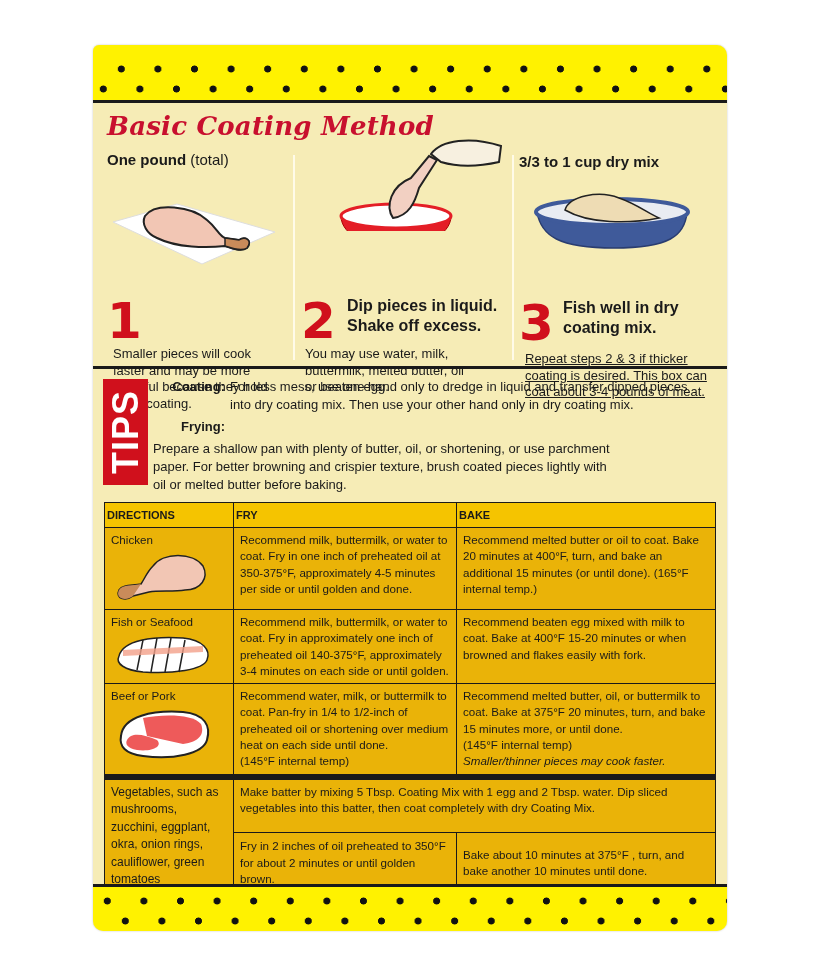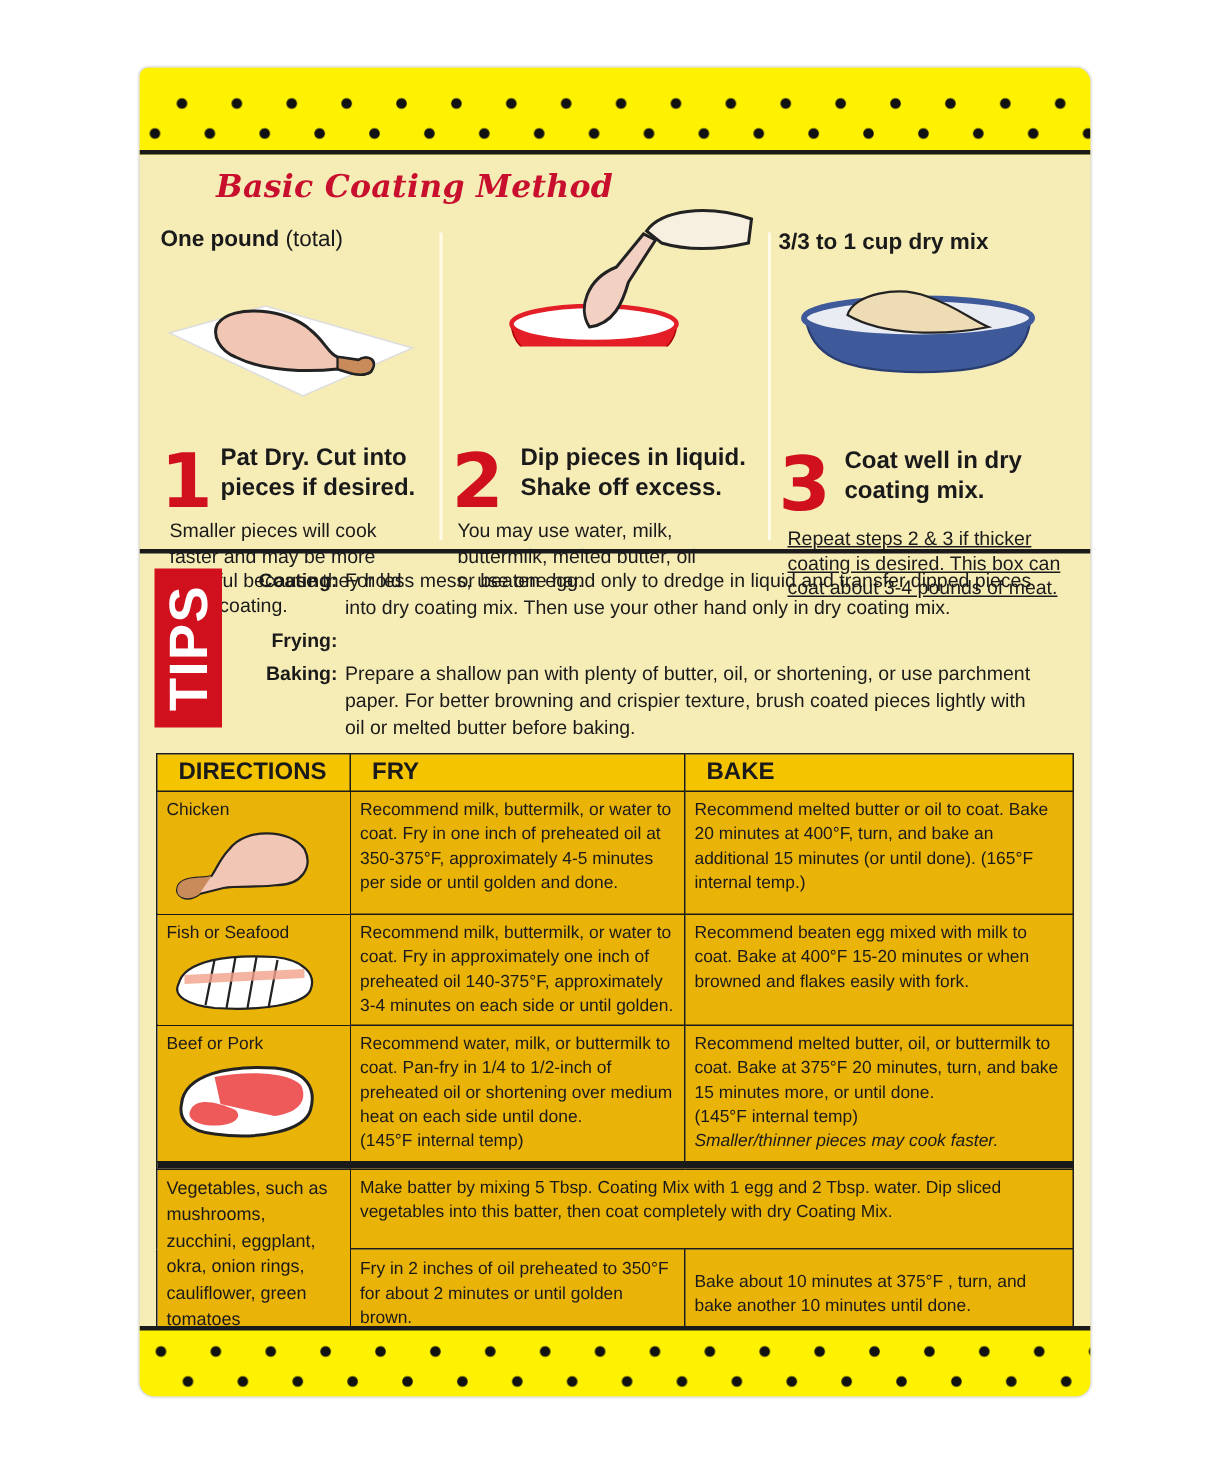--- a/index.html
+++ b/index.html
@@ -13,21 +13,21 @@
   .band.bottom { bottom:0; height:44px; border-top:3px solid #1a1a1a; }
   .dots { position:absolute; left:0; right:0; height:8px;
           background-image: radial-gradient(circle, #111 3.2px, transparent 3.8px);
           background-size:36.6px 8px; background-repeat:repeat-x; }
   .band.top .d1 { top:20px; background-position:10px 0; }
   .band.top .d2 { top:40px; background-position:-8px 0; }
   .band.bottom .d1 { top:10px; background-position:-4px 0; }
   .band.bottom .d2 { top:30px; background-position:14px 0; }
 
   .title { position:absolute; left:14px; top:66px; font-family:"DejaVu Serif","Liberation Serif",serif;
-           font-style:italic; font-weight:bold; font-size:21px; color:#c8102e; letter-spacing:0.2px;margin-left:37px; }
+           font-style:italic; font-weight:bold; font-size:26px; color:#c8102e; letter-spacing:0.2px; }
 
   .step { position:absolute; top:103px; height:215px; }
   .step.s1 { left:14px; width:180px; }
   .step.s2 { left:208px; width:204px; }
   .step.s3 { left:426px; width:196px; }
   .divider { position:absolute; top:110px; width:2px; height:205px; background:#fffbe8; }
   .divider.a { left:200px; } .divider.b { left:419px; }
   .qty { font-weight:bold; font-size:15px; line-height:19px; position:absolute; top:2px; left:0; }
   .qty .light { font-weight:normal; }
   .illus { position:absolute; left:0; top:44px; width:100%; height:75px; }
@@ -43,21 +43,21 @@
   .tips-badge { position:absolute; left:10px; top:334px; width:45px; height:106px; background:#d0101c;
                 display:flex; align-items:center; justify-content:center; }
   .tips-badge span { color:#fff; font-weight:bold; font-size:36px; transform:rotate(-90deg);
                      white-space:nowrap; letter-spacing:1px; display:block; }
   .tip { position:absolute; left:60px; font-size:13px; line-height:18px; display:flex; }
   .tip .lbl { width:72px; text-align:right; font-weight:bold; padding-right:5px; flex:none; }
   .tip .txt { width:468px; }
 
   table.dir { position:absolute; left:11px; top:457px; width:612px; border-collapse:collapse;
               font-family:"Liberation Sans", sans-serif; font-size:11.6px; line-height:16.3px; }
-  table.dir th { background:#f5c400; text-align:left; font-size:16px; font-weight:bold; padding:3px 14px;
+  table.dir th { background:#f5c400; text-align:left; font-size:11px; font-weight:bold; padding:3px 2px;
                  border:1.5px solid #1a1a1a; height:18px; }
   table.dir td { background:#eab308; border:1.5px solid #1a1a1a; vertical-align:top; padding:4px 6px; }
   table.dir td.cat { width:116px; position:relative; }
   table.dir td.fry { width:210px; }
   table.dir tr.r1 td { height:73px; } table.dir tr.r2 td { height:62px; } table.dir tr.r3 td { height:80px; }
   table.dir tr.gap td { height:4px; padding:0; background:#1a1a1a; }
   .cat-illus { position:absolute; left:8px; top:22px; }
   .it { font-style:italic; }
 </style>
 </head>
@@ -73,21 +73,20 @@
   <div class="title">Basic Coating Method</div>
 
   <div class="step s1">
     <div class="qty"><span>One pound</span><span class="light"> (total)</span></div>
     <svg class="illus" viewBox="0 0 180 75">
       <polygon points="6,30 70,12 168,40 95,72" fill="#ffffff" stroke="#ddd"></polygon>
       <path d="M38,24 C48,10 85,14 100,28 C110,36 112,44 118,46 L132,48 C138,44 146,48 140,56 C134,60 124,56 118,54 C100,56 70,56 50,46 C40,42 34,32 38,24 Z" fill="#f2c6b4" stroke="#222" stroke-width="2"></path>
       <path d="M118,46 L132,48 C138,44 146,48 140,56 C134,60 124,56 118,54 Z" fill="#c98b5a" stroke="#222" stroke-width="1.5"></path>
     </svg>
     <div class="num">1</div>
-    <div class="head" style="width:150px">Pat Dry. Cut into pieces if desired.</div>
     <div class="desc" style="width:165px;left:6px">Smaller pieces will cook faster and may be more flavorful because they hold more coating.</div>
   </div>
   <div class="divider a"></div>
 
   <div class="step s2">
     <svg class="illus" viewBox="0 0 204 75" style="top:-32px;height:115px">
       <path d="M40,80 C40,100 70,112 95,112 C120,112 150,100 150,80 Z" fill="#e41e26" stroke="#a00" stroke-width="1"></path>
       <ellipse cx="95" cy="80" rx="55" ry="12" fill="#ffffff" stroke="#e41e26" stroke-width="3"></ellipse>
       <path d="M92,82 C84,70 90,50 110,42 L128,20 L136,24 L118,52 C114,66 108,80 92,82 Z" fill="#f2d0c2" stroke="#222" stroke-width="2"></path>
       <path d="M130,18 C140,4 170,0 200,10 L198,26 C180,30 160,32 140,26 Z" fill="#f7f0e0" stroke="#222" stroke-width="2"></path>
@@ -99,38 +98,37 @@
   <div class="divider b"></div>
 
   <div class="step s3">
     <div class="qty" style="top:4px"><span>3/3 to 1 cup dry mix</span></div>
     <svg class="illus" viewBox="0 0 196 75">
       <path d="M18,20 L168,20 C166,44 150,56 95,56 C40,56 22,44 18,20 Z" fill="#3f5a9a" stroke="#2a3d70" stroke-width="1.5"></path>
       <ellipse cx="93" cy="20" rx="76" ry="13" fill="#e9ecf2" stroke="#3f5a9a" stroke-width="4"></ellipse>
       <path d="M46,18 C50,4 80,-2 100,6 C118,12 130,22 140,26 C110,32 70,32 46,18 Z" fill="#eedcb4" stroke="#222" stroke-width="1.5"></path>
     </svg>
     <div class="num" style="top:150px">3</div>
-    <div class="head" style="width:140px;left:44px;top:150px">Coat well in dry coating mix.</div>
+    <div class="head" style="width:140px;left:44px;top:150px">Fish well in dry coating mix.</div>
     <div class="desc" style="width:182px;left:6px">Repeat steps 2 &amp; 3 if thicker coating is desired. This box can coat about 3-4 pounds of meat.</div>
   </div>
 
   <div class="sep one"></div>
 
   <div class="tips-badge">
       <span>TIPS</span>
     </div>
   <div class="tip" style="top:333px">
     <div class="lbl">Coating:</div>
     <div class="txt">For less mess, use one hand only to dredge in liquid and transfer dipped pieces into dry coating mix.  Then use your other hand only in dry coating mix.</div>
   </div>
   <div class="tip" style="top:373px">
     <div class="lbl">Frying:</div>
   </div>
   <div class="tip" style="top:395px">
-    <div class="lbl">Baking:</div>
     <div class="txt">Prepare a shallow pan with plenty of butter, oil, or shortening, or use parchment paper. For better browning and crispier texture, brush coated pieces lightly with oil or melted butter before baking.</div>
   </div>
 
   <table class="dir">
     <tbody>
         <tr>
       <th>DIRECTIONS</th>
       <th>FRY</th>
       <th>BAKE</th>
     </tr>

